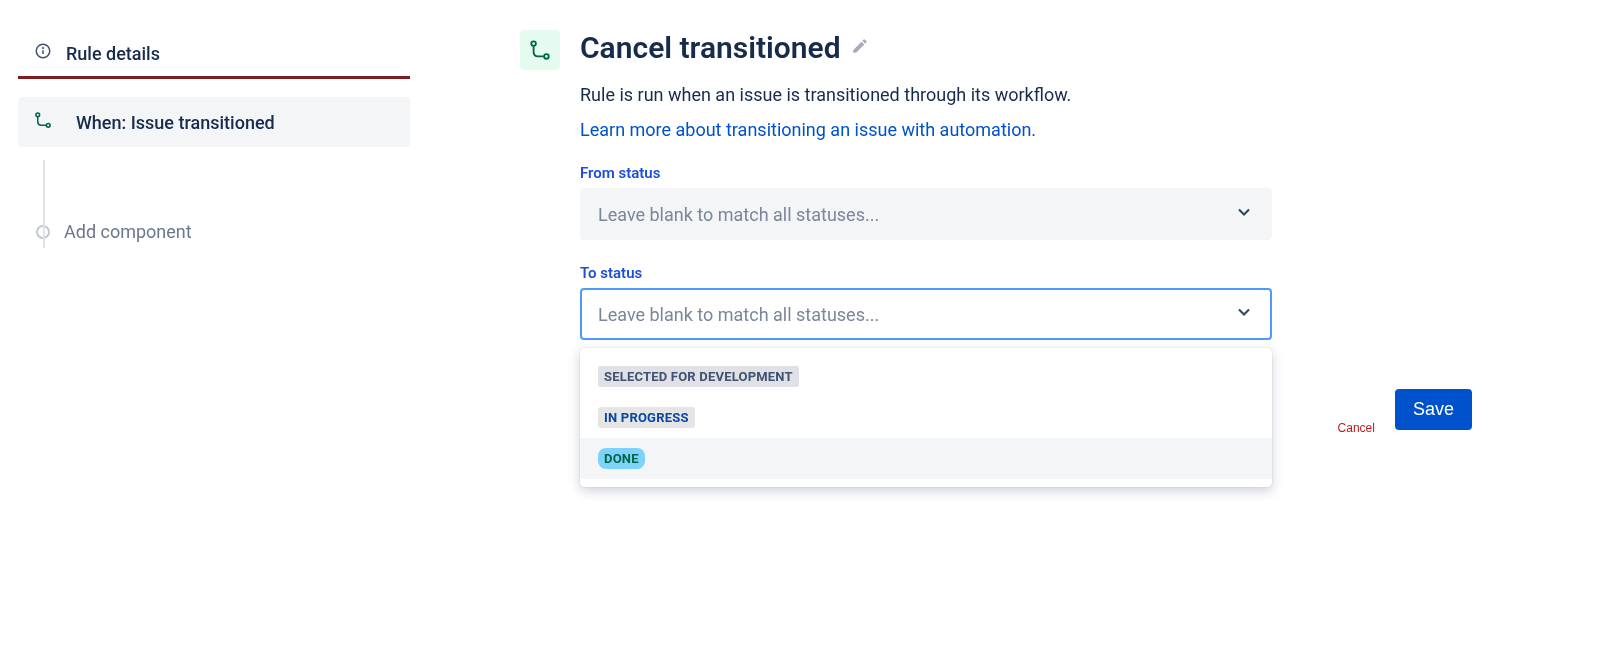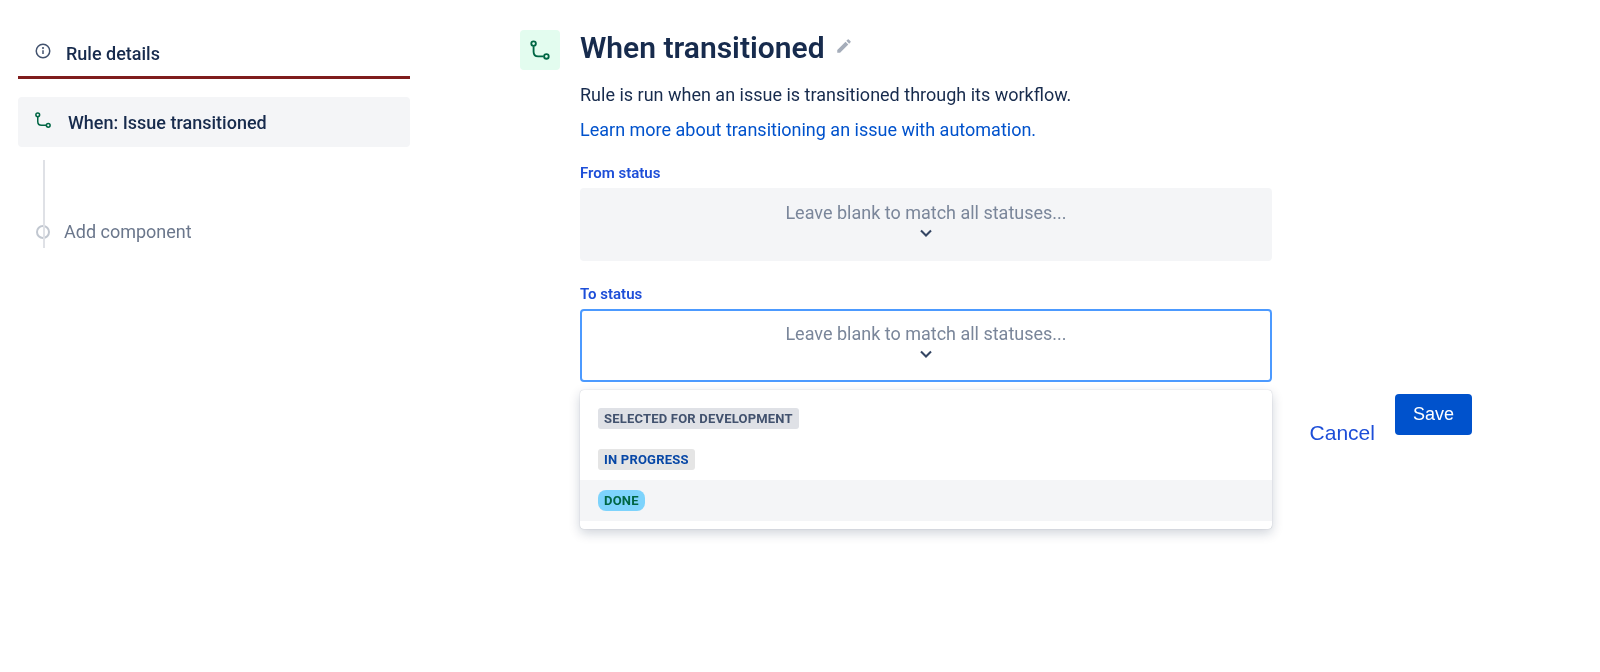--- a/index.html
+++ b/index.html
@@ -39,21 +39,21 @@
     }
     .info-icon-svg {
       width: 18px;
       height: 18px;
       stroke: #42526E;
       fill: none;
     }
     .sidebar-item {
       display: flex;
       align-items: center;
-      gap: 16px;
+      gap: 24px;
       padding: 14px 16px;
       margin-top: 18px;
       background: #F4F5F7;
       border-radius: 4px;
       cursor: pointer;
       position: relative;
     }
     .sidebar-item-label {
       font-size: 18px;
       font-weight: 500;
@@ -145,21 +145,20 @@
       margin-bottom: 6px;
     }
     .select {
       display: flex;
       align-items: center;
       justify-content: space-between;
       padding: 12px 16px;
       border-radius: 4px;
       cursor: pointer;
       font-size: 18px;
-      flex-direction: column;
     }
     .select-closed {
       background: #F4F5F7;
       border: 2px solid #F4F5F7;
     }
     .select-open {
       background: #fff;
       border: 2px solid #4C9AFF;
     }
     .select-placeholder {
@@ -206,22 +205,22 @@
     }
     .actions {
       position: absolute;
       right: 128px;
       top: 384px;
       display: flex;
       align-items: center;
       gap: 20px;
     }
     .btn-cancel {
-      font-size: 21px;
-      color: #1d4ed8;
+      font-size: 12px;
+      color: #b91c1c;
       background: none;
       border: none;
       cursor: pointer;
       font-weight: 500;
       margin-top: 37px;
     }
     .btn-save {
       font-size: 18px;
       color: #fff;
       background: #0052CC;
@@ -275,21 +274,21 @@
     <div class="main-header">
       <div class="icon-box">
         <svg width="22" height="22" viewBox="0 0 24 24" fill="none">
           <circle cx="5" cy="5" r="2.5" stroke="#006644" stroke-width="2"></circle>
           <circle cx="19" cy="19" r="2.5" stroke="#006644" stroke-width="2"></circle>
           <path d="M5 8 V14 Q5 19 10 19 H16" stroke="#006644" stroke-width="2" fill="none"></path>
         </svg>
       </div>
       <div style="flex:1;">
         <div class="title-wrap">
-          <h1 class="page-title">When transitioned</h1>
+          <h1 class="page-title">Cancel transitioned</h1>
           <span class="edit-icon">
             <svg width="18" height="18" viewBox="0 0 24 24" fill="#A5ADBA">
               <path d="M3 17.25V21h3.75l11-11-3.75-3.75-11 11zM20.71 7.04a1 1 0 0 0 0-1.41l-2.34-2.34a1 1 0 0 0-1.41 0l-1.83 1.83 3.75 3.75 1.83-1.83z"></path>
             </svg>
           </span>
         </div>
       </div>
     </div>
 
     <div class="main-body">

